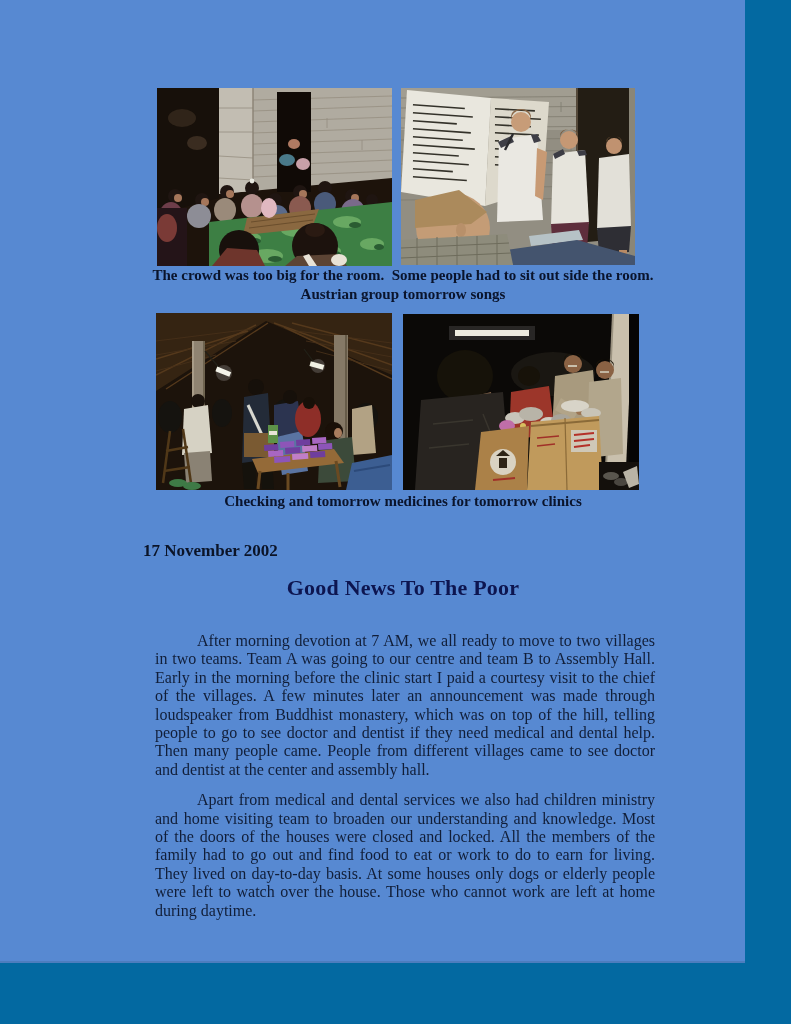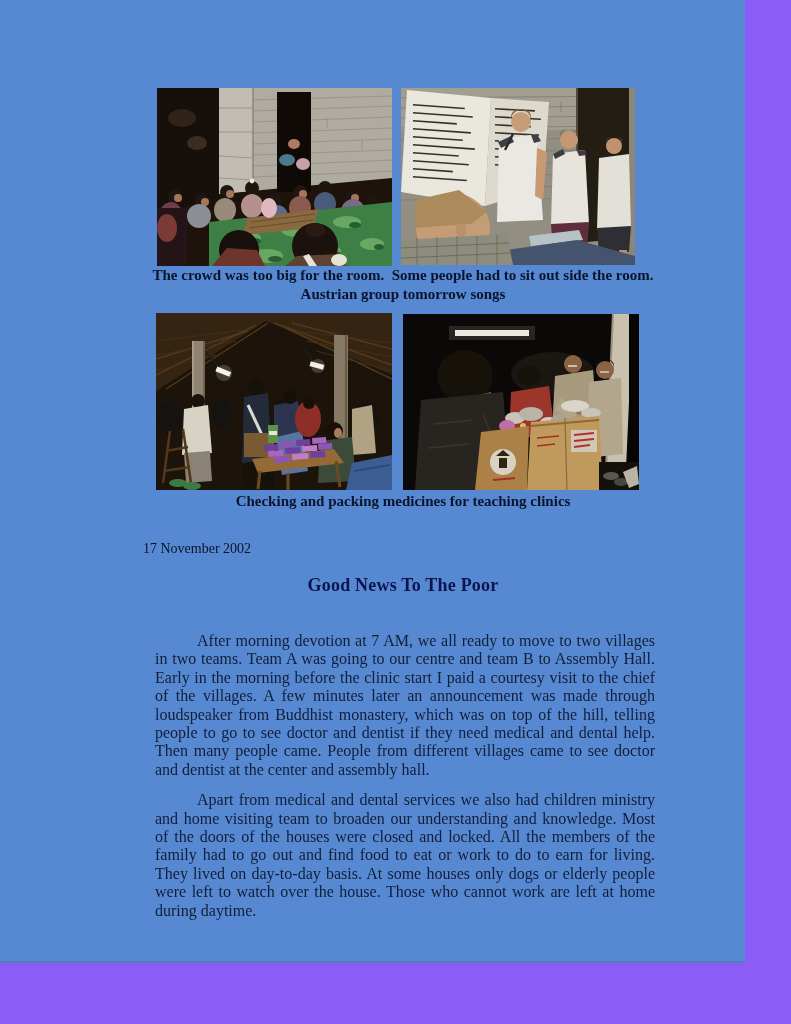--- a/index.html
+++ b/index.html
@@ -1,17 +1,17 @@
 <!DOCTYPE html>
 <html><head>
 <meta charset="utf-8">
 <style>
   html,body{margin:0;padding:0;background:#e8e8e8;}
   .page{
-    position:relative;width:791px;height:1024px;background:#8b5cf6;
+    position:relative;width:791px;height:1024px;background:#0369a1;
     margin:0 auto;overflow:hidden;
     font-family:"Liberation Serif","DejaVu Serif",serif;
   }
   .canvas{
     position:absolute;left:0;top:0;width:745px;height:961px;
     background:#5789d2;border-bottom:2px solid #4d7dbe;
   }
   .photo{position:absolute;overflow:hidden;}
   .photo svg{display:block;width:100%;height:100%;}
   .photo1{left:157px;top:88px;width:235px;height:178px;}
@@ -20,25 +20,25 @@
   .photo4{left:403px;top:314px;width:236px;height:176px;}
   .caption{
     position:absolute;left:103px;width:600px;text-align:center;
     font-weight:bold;font-size:15px;line-height:19px;color:#0a142c;
   }
   .caption .pre{white-space:pre-wrap;}
   .caption1{top:266px;}
   .caption2{top:492px;}
   .date{
     position:absolute;left:143px;top:541px;
-    font-weight:normal;font-size:14px;color:#0b1428;
+    font-weight:bold;font-size:17px;color:#0b1428;
   }
   .title{
     position:absolute;left:103px;top:575px;width:600px;text-align:center;
-    font-weight:bold;font-size:18px;color:#0d1550;letter-spacing:.2px;font-family:Liberation Serif, serif;
+    font-weight:bold;font-size:22px;color:#0d1550;letter-spacing:.2px;font-family:Liberation Serif, serif;
   }
   .bodytext{position:absolute;left:143px;top:620px;width:524px;}
   .bodytext p{
     margin:12px;text-indent:42px;text-align:justify;
     font-size:16px;line-height:18.4px;color:#111e38;
   }
 </style>
 </head>
 <body>
 
@@ -374,21 +374,21 @@
         <polygon points="93,142 107,142 100,136" fill="#2e2416"></polygon>
         <line x1="90" y1="166" x2="112" y2="164" stroke="#a03028" stroke-width="2"></line>
         <rect x="196" y="148" width="40" height="28" fill="#14100c"></rect>
         <ellipse cx="208" cy="162" rx="8" ry="4" fill="#5a564e"></ellipse>
         <ellipse cx="218" cy="168" rx="7" ry="4" fill="#4a4640"></ellipse>
         <polygon points="220,158 234,152 236,170 226,174" fill="#bab4a6"></polygon>
       </svg>
     </div>
 
     <div class="caption caption2">
-      <div>Checking and packing medicines for teaching clinics</div>
+      <div>Checking and tomorrow medicines for tomorrow clinics</div>
     </div>
 
     <div class="date">17 November 2002</div>
 
     <div class="title">Good News To The Poor</div>
 
     <div class="bodytext">
       <p>After morning devotion at 7 AM, we all ready to move to two villages in two teams. Team A was going to our centre and team B to Assembly Hall. Early in the morning before the clinic start I paid a courtesy visit to the chief of the villages. A few minutes later an announcement was made through loudspeaker from Buddhist monastery, which was on top of the hill, telling people to go to see doctor and dentist if they need medical and dental help. Then many people came. People from different villages came to see doctor and dentist at the center and assembly hall.</p>
       <p>Apart from medical and dental services we also had children ministry and home visiting team to broaden our understanding and knowledge. Most of the doors of the houses were closed and locked. All the members of the family had to go out and find food to eat or work to do to earn for living. They lived on day-to-day basis. At some houses only dogs or elderly people were left to watch over the house. Those who cannot work are left at home during daytime.</p>
     </div>

